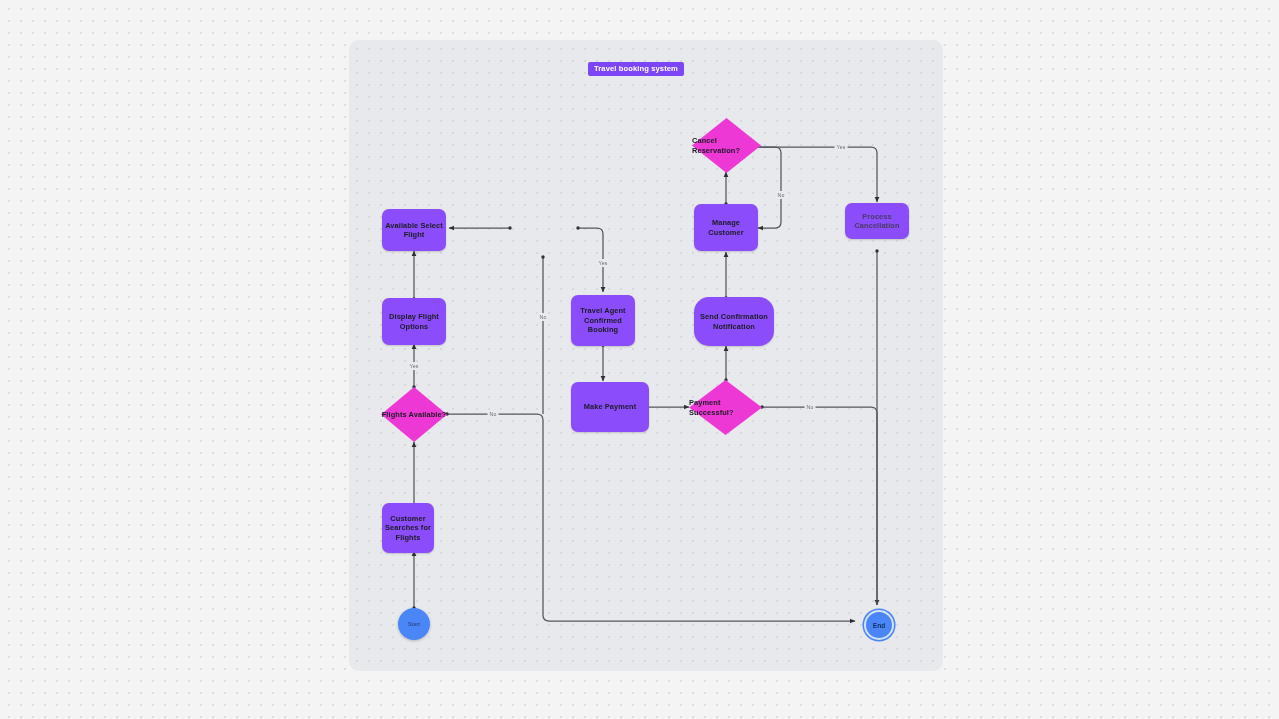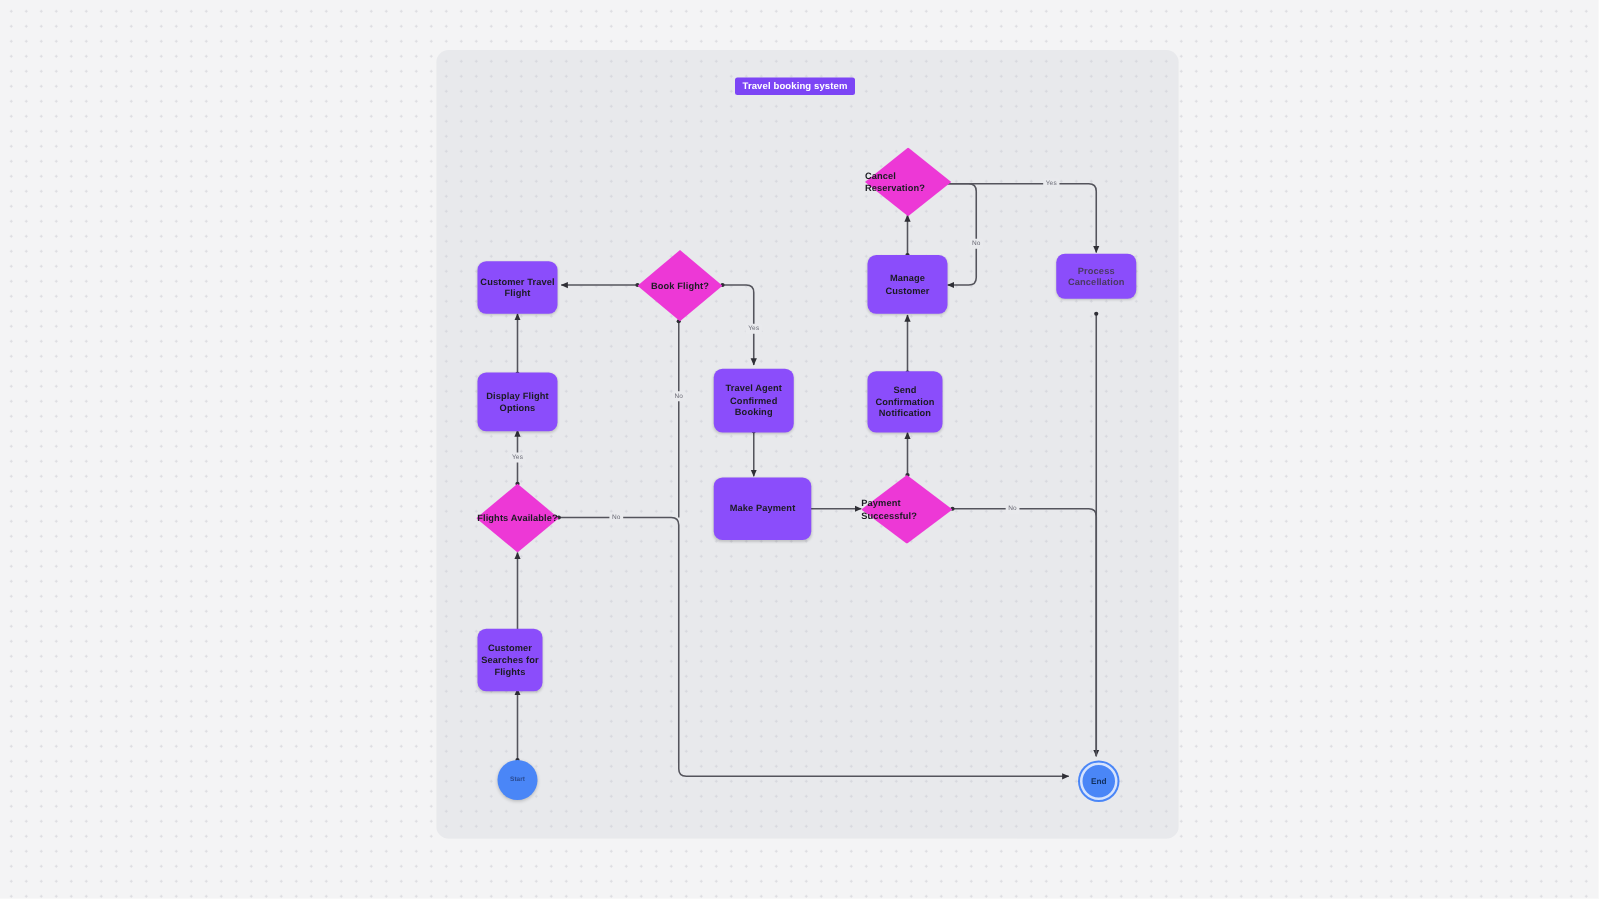--- a/index.html
+++ b/index.html
@@ -191,41 +191,37 @@
   <div id="title-badge">Travel booking system</div>
 
   <div id="node-start" class="terminal">Start</div>
 
   <div id="node-end" class="terminal">End</div>
 
   <div class="node proc" style="left:382px; top:503px; width:52px; height:50px;">Customer Searches for Flights</div>
 
   <div class="node proc" style="left:382px; top:298px; width:64px; height:47px;">Display Flight Options</div>
 
-  <div class="node proc" style="left:382px; top:209px; width:64px; height:42px;">Customer Travel Flight</div>
+  <div class="node proc" style="left:382px; top:209px; width:64px; height:42px;">Available Select Flight</div>
 
   <div class="node proc" style="left:571px; top:295px; width:64px; height:51px;text-align:center;">Travel Agent Confirmed Booking</div>
 
   <div class="node proc" style="left:571px; top:382px; width:78px; height:50px;">Make Payment</div>
 
-  <div class="node proc" style="left:694px; top:297px; width:60px; height:49px;">Send Confirmation Notification</div>
+  <div class="node proc" style="left:694px; top:297px; width:80px; height:49px;border-radius:15px;">Send Confirmation Notification</div>
 
   <div class="node proc" style="left:694px; top:204px; width:64px; height:47px;">Manage Customer</div>
 
   <div class="node proc muted" style="left:845px; top:203px; width:64px; height:36px;">Process Cancellation</div>
 
   <div class="diamond-wrap" style="left:381px; top:387px; width:66px; height:55px;">
     <div class="diamond-shape"></div>
     <div class="diamond-label">Flights Available?</div>
   </div>
 
-  <div class="diamond-wrap" style="left:510px; top:200px; width:68px; height:57px;">
-    <div class="diamond-shape"></div>
-    <div class="diamond-label">Book Flight?</div>
-  </div>
 
   <div class="diamond-wrap" style="left:689px; top:380px; width:73px; height:55px;text-decoration:underline;">
     <div class="diamond-shape"></div>
     <div class="diamond-label">Payment Successful?</div>
   </div>
 
   <div class="diamond-wrap" style="left:692px; top:118px; width:69px; height:55px;">
     <div class="diamond-shape"></div>
     <div class="diamond-label">Cancel Reservation?</div>
   </div>

